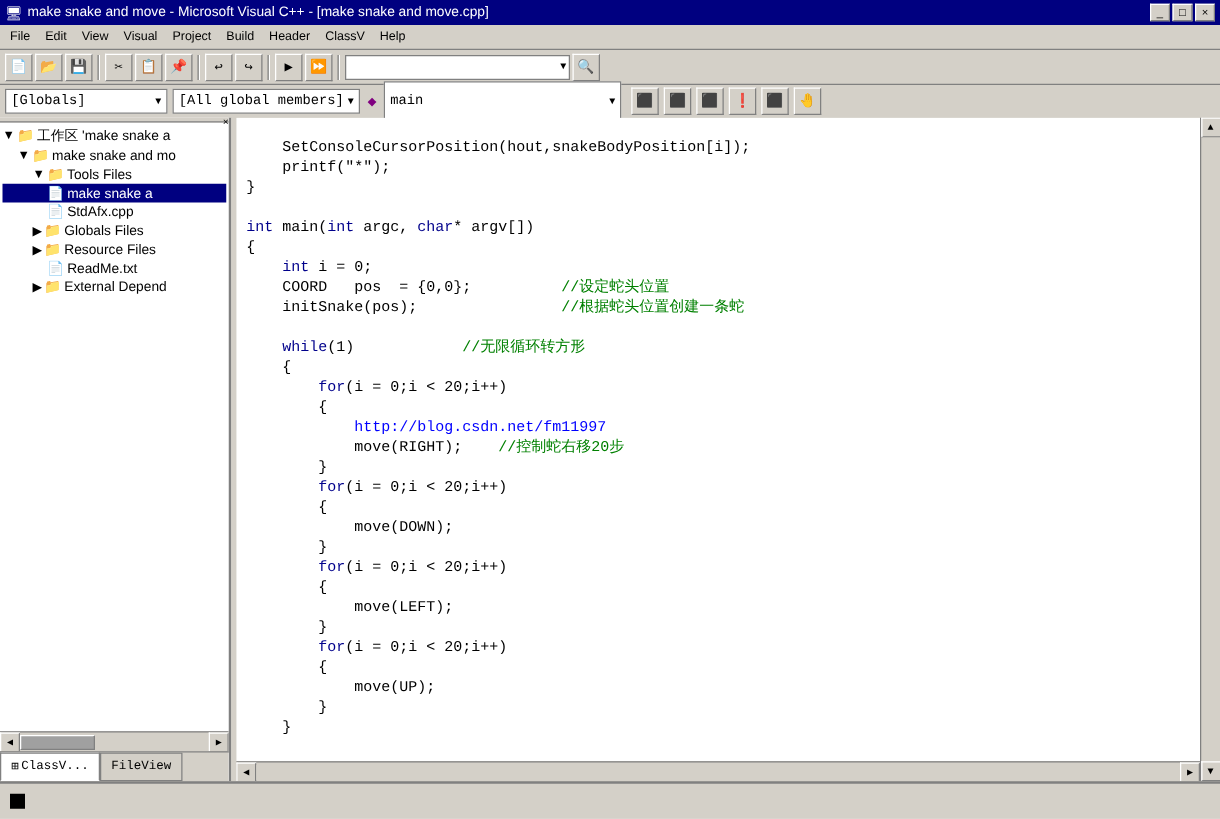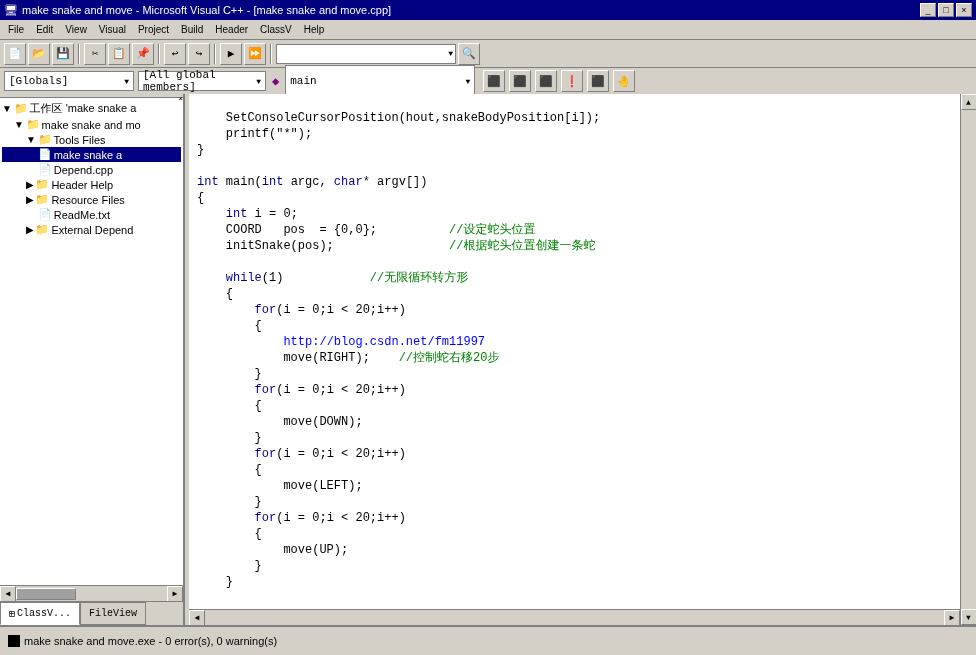--- a/index.html
+++ b/index.html
@@ -104,21 +104,21 @@
       display: flex; align-items: center;
       width: 130px;
     }
     .selector-combo2 {
       height: 20px;
       background: white;
       border: 1px solid #808080;
       font-size: 11px;
       padding: 0 4px;
       display: flex; align-items: center;
-      width: 128px;
+      width: 150px;
     }
     .selector-combo3 {
       height: 32px;
       background: white;
       border: 1px solid #808080;
       font-size: 11px;
       padding: 0 4px;
       display: flex; align-items: center;
       width: 190px;
     }
@@ -353,27 +353,27 @@
           <span>Tools Files</span>
         </div>
 
         <div class="tree-item selected" style="padding-left:36px">
           <span style="margin-right:2px">📄</span>
           <span>make snake a</span>
         </div>
 
         <div class="tree-item" style="padding-left:36px">
           <span style="margin-right:2px">📄</span>
-          <span>Depend.cpp</span>
+          <span>StdAfx.cpp</span>
         </div>
 
         <div class="tree-item" style="padding-left:24px">
           <span class="tree-icon">▶</span>
           <span style="margin-right:2px">📁</span>
-          <span>Header Help</span>
+          <span>Globals Files</span>
         </div>
 
         <div class="tree-item" style="padding-left:24px">
           <span class="tree-icon">▶</span>
           <span style="margin-right:2px">📁</span>
           <span>Resource Files</span>
         </div>
 
         <div class="tree-item" style="padding-left:36px">
           <span style="margin-right:2px">📄</span>
@@ -452,16 +452,15 @@
     <div class="left-scrollbar" style="width:16px">
       <div class="scrollbar-btn">▲</div>
       <div style="flex:1;width:14px;background:#d4d0c8"></div>
       <div class="scrollbar-btn">▼</div>
     </div>
 
   </div>
 
   <div class="bottom-bar">
     <span style="background:#000;color:#000;width:12px;height:12px;display:inline-block;margin-right:4px"></span>
-    <span>make snake and move.exe - 0 error(s), 0 warning(s)</span>
   </div>
 
 </div>
 
 </body></html>

